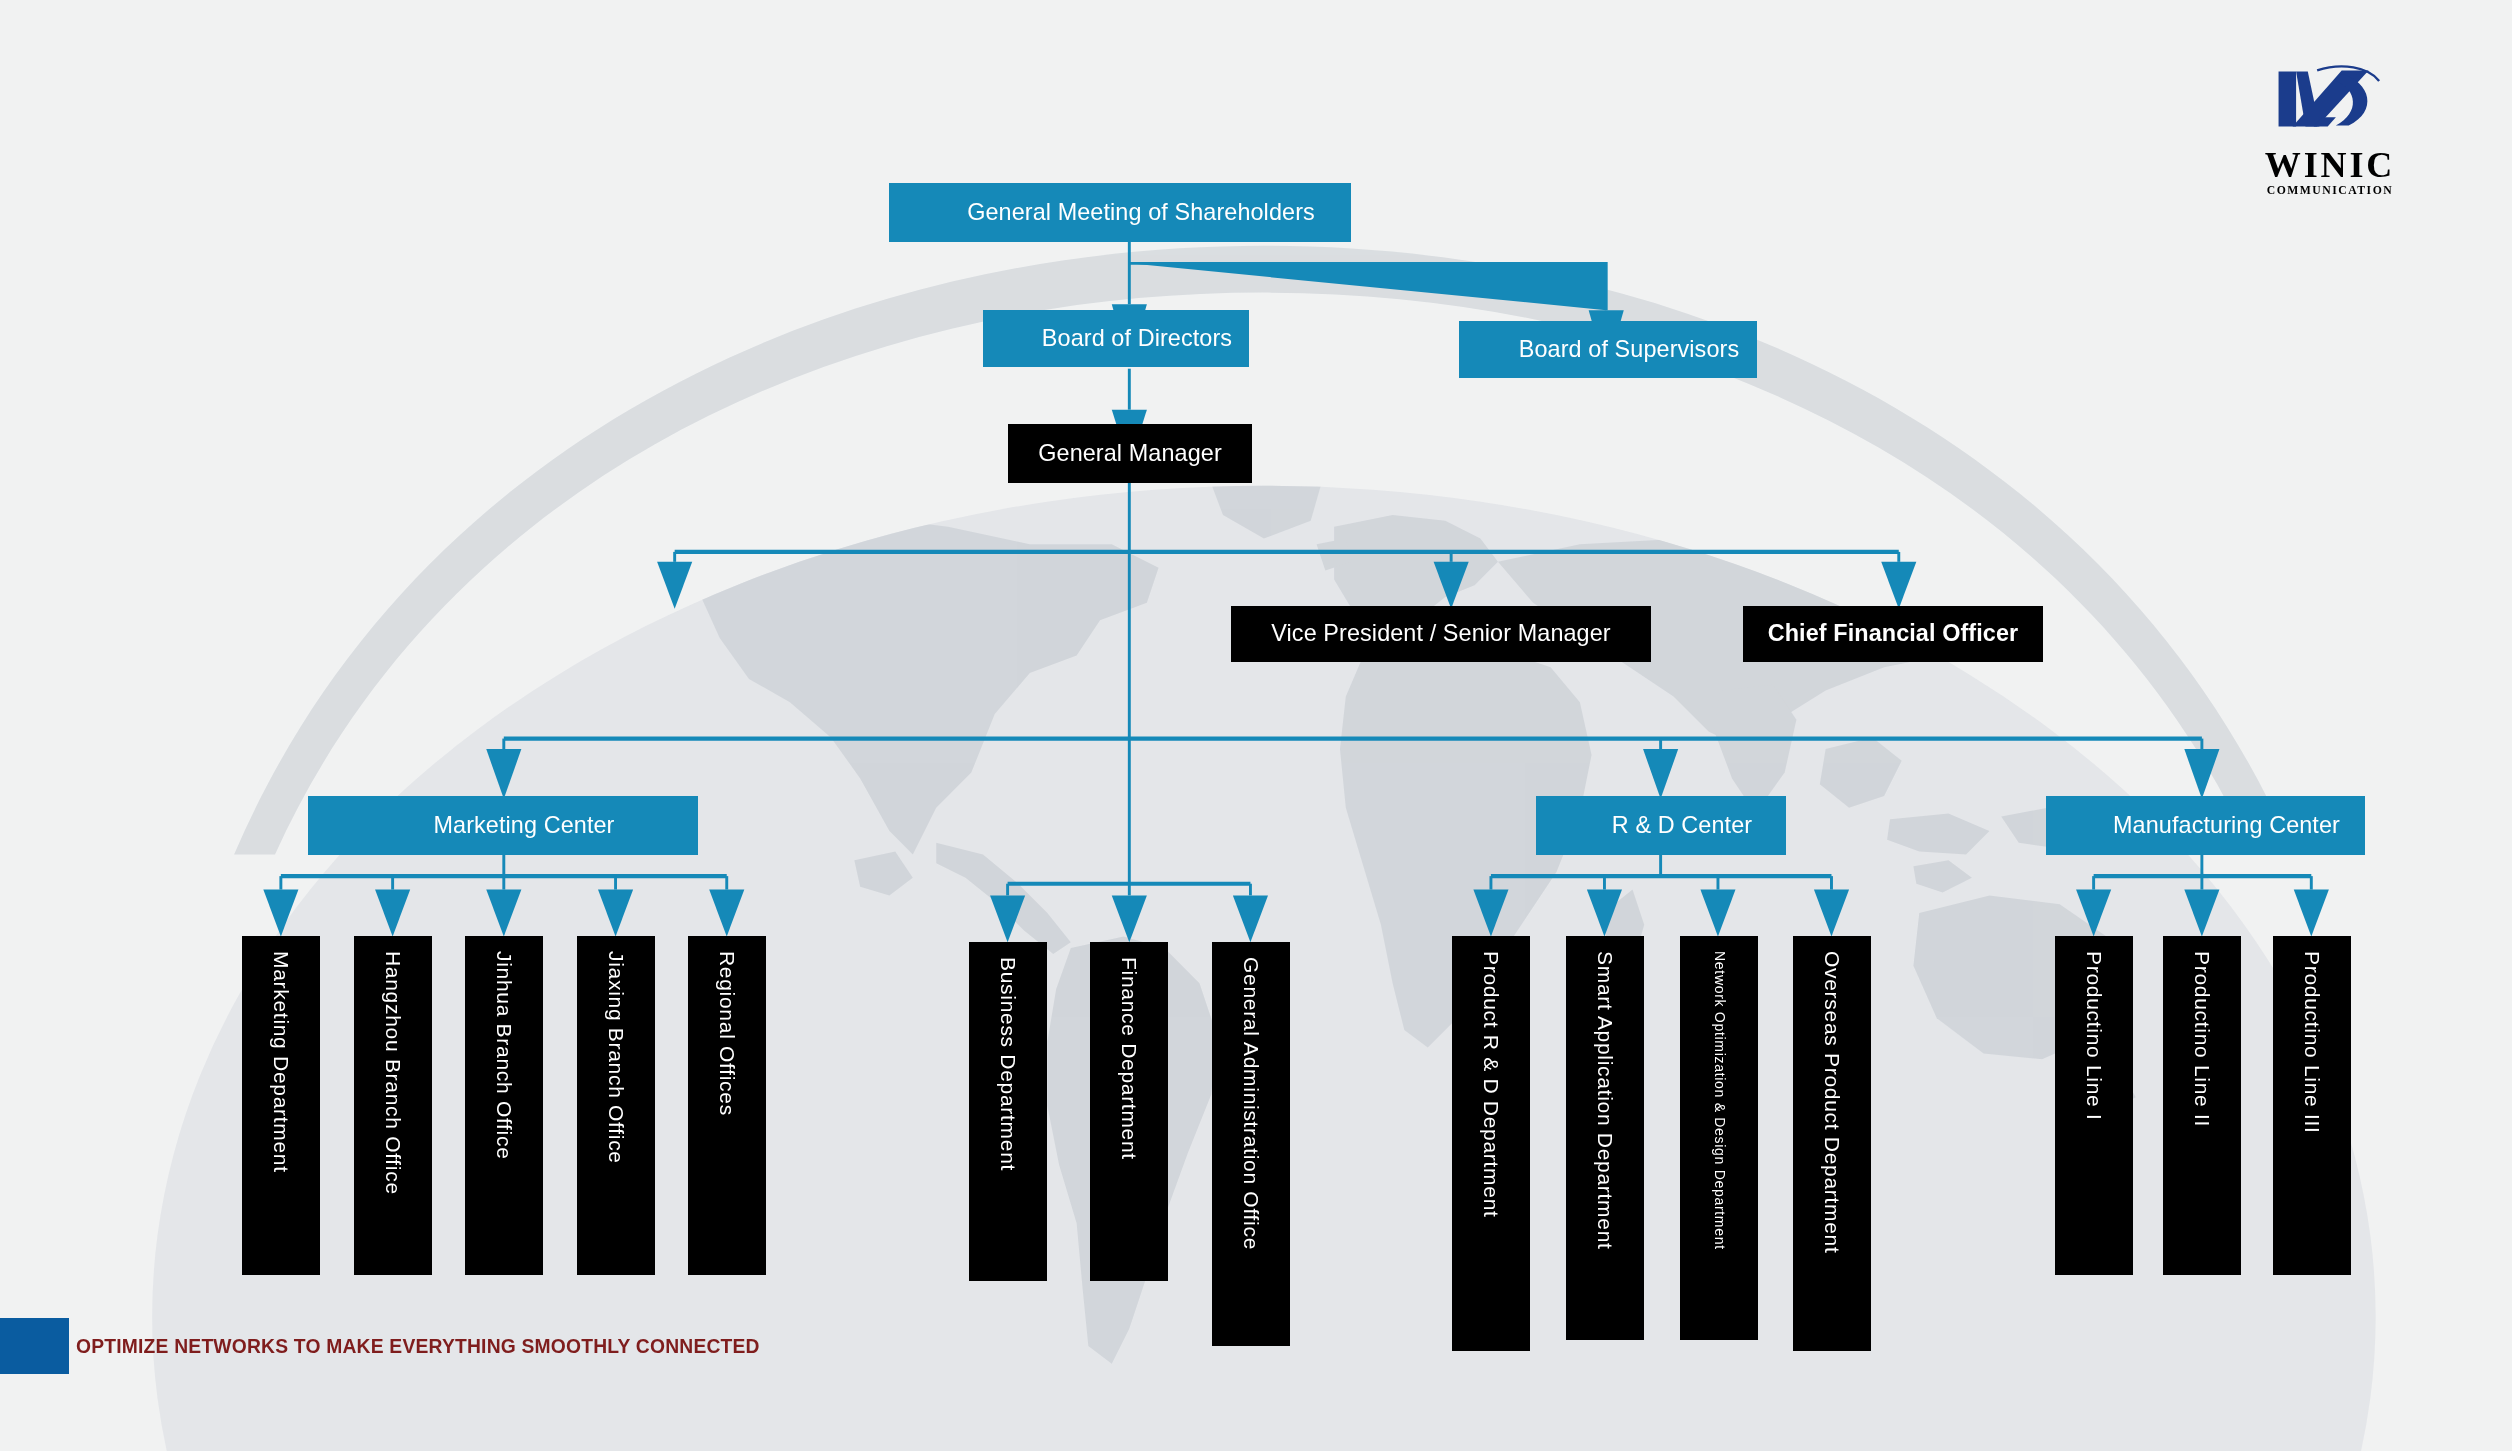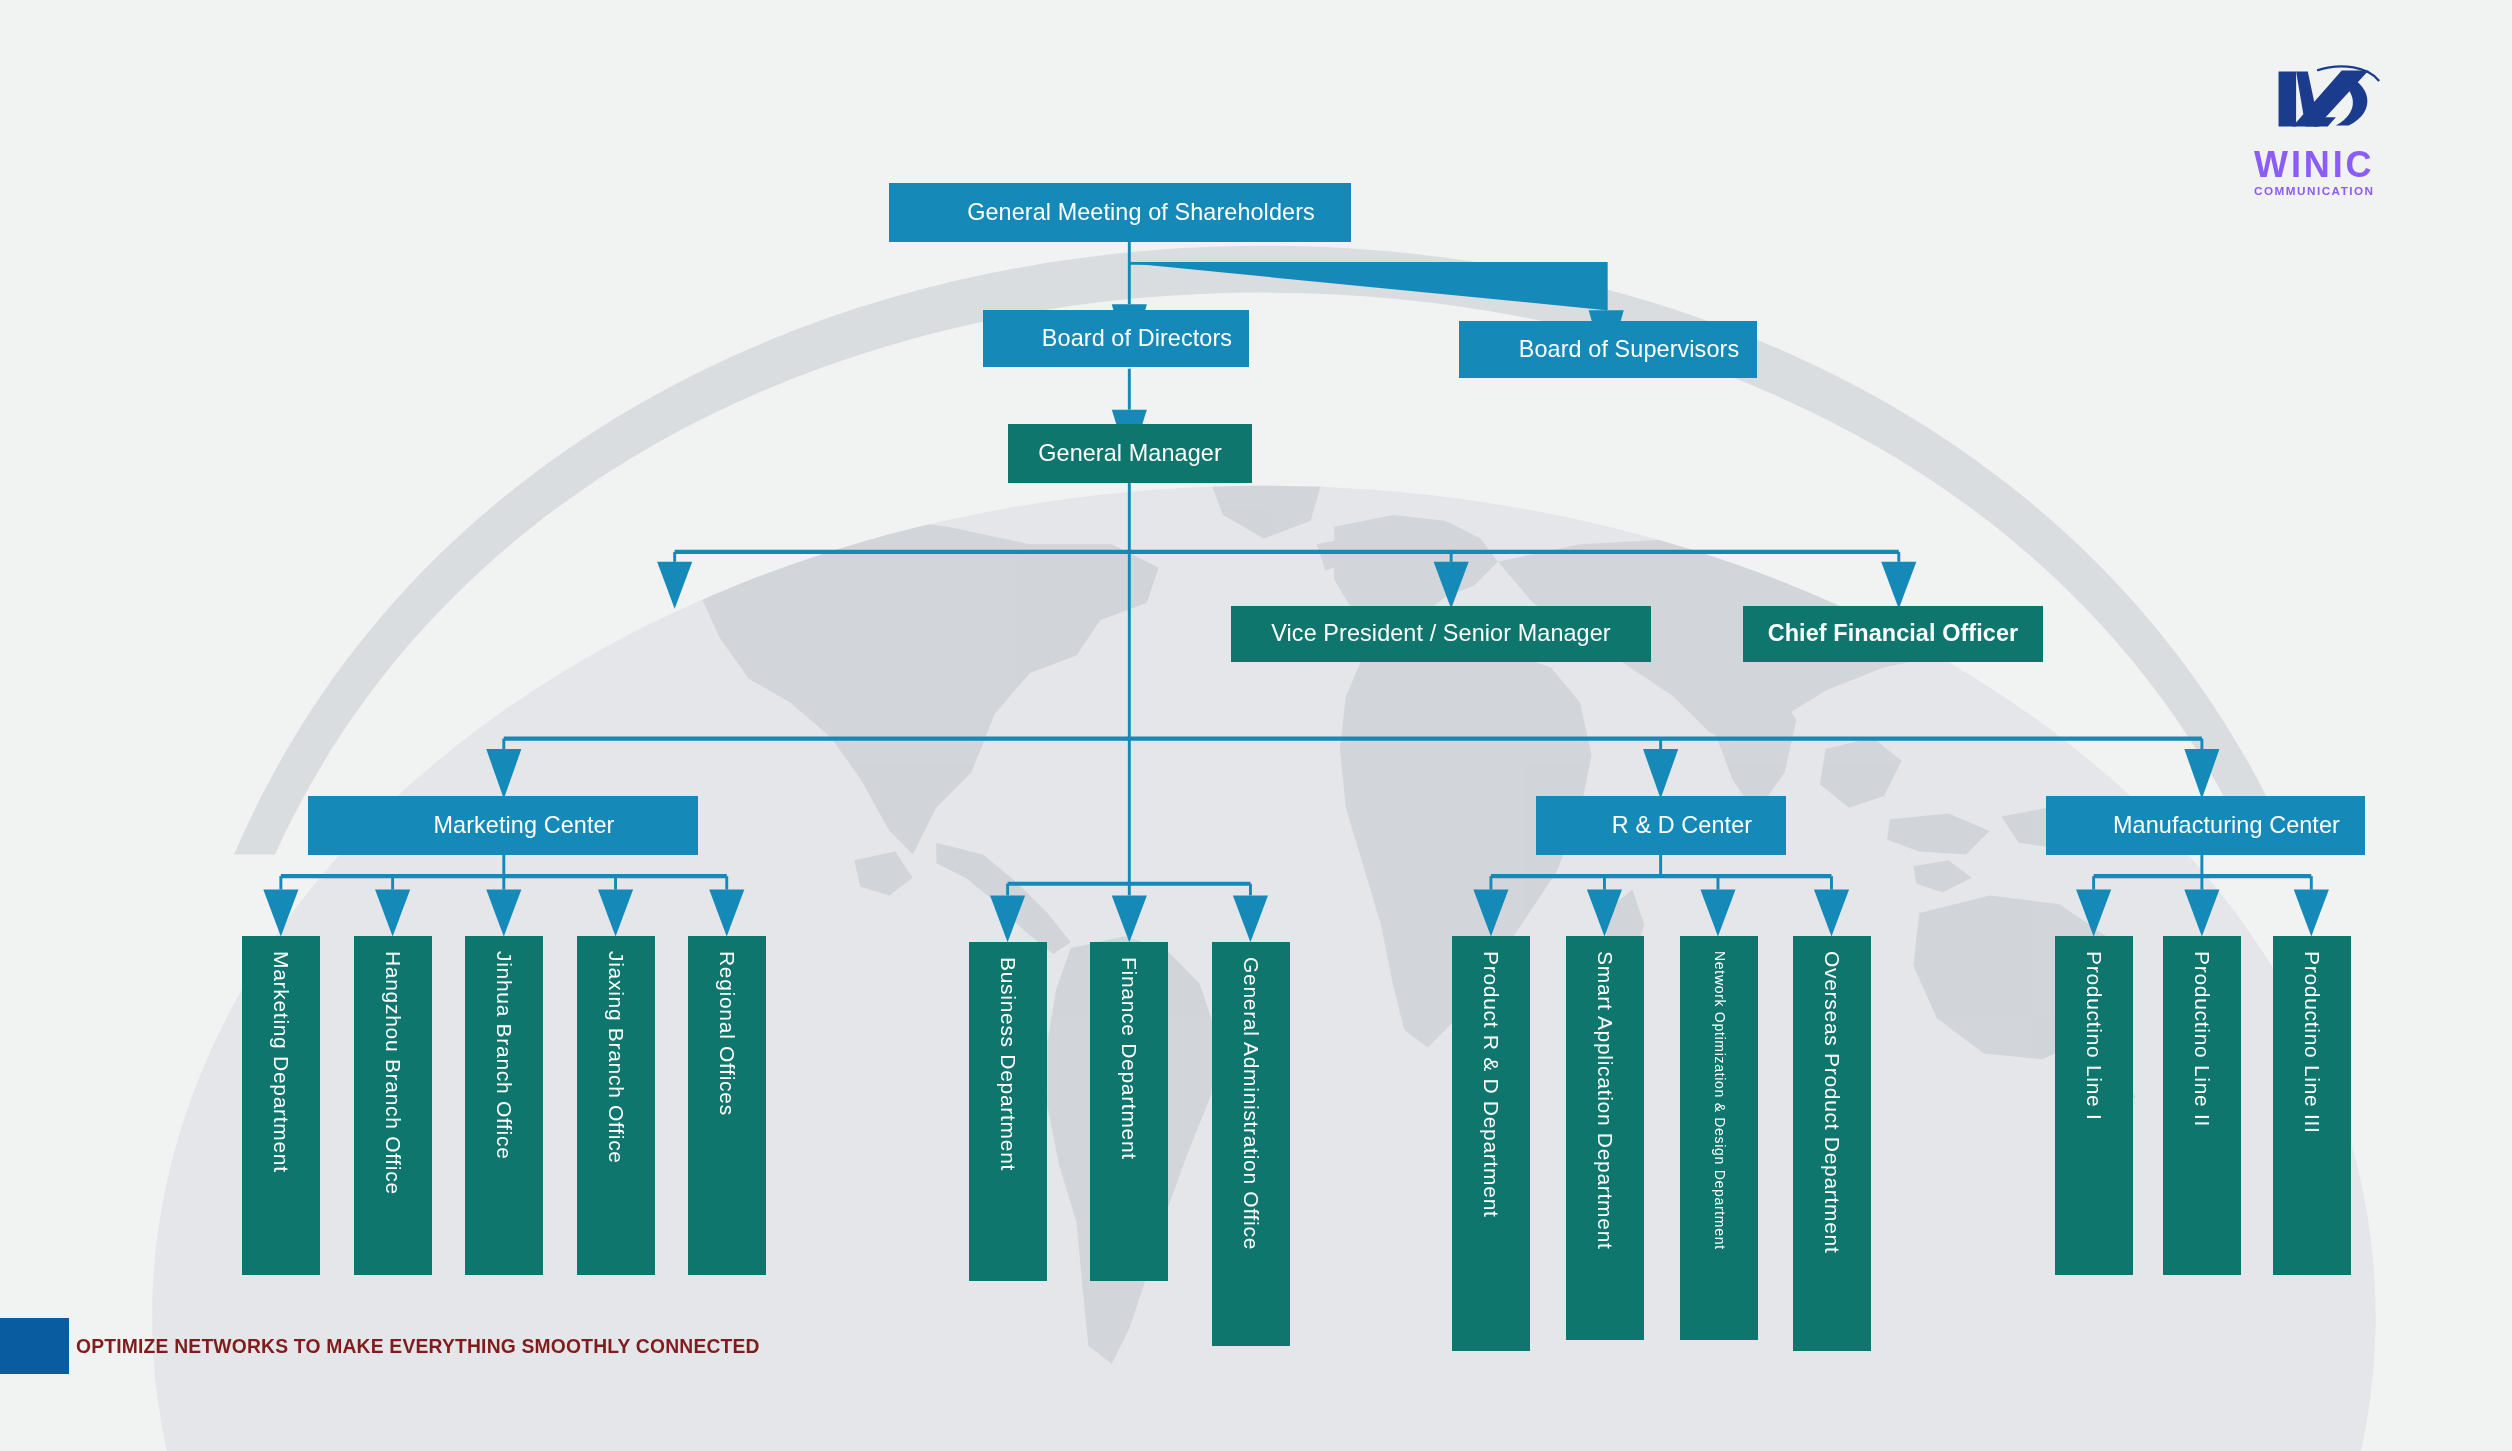--- a/index.html
+++ b/index.html
@@ -25,37 +25,37 @@
   .node{
     position:absolute;
     display:flex;align-items:center;justify-content:center;
     color:#ffffff;
     text-align:center;
     line-height:1.1;
     box-sizing:border-box;
     letter-spacing:0.1px;
   }
   .node.dark{background:#1589B8;padding-left:42px;}
-  .node.light{background:#0f766e;}
+  .node.light{background:#000000;}
   .node .lbl{display:block;white-space:nowrap;}
   
   .node.vert{align-items:flex-start;padding-top:15px;}
   .node.vert .lbl{
     writing-mode:vertical-rl;
     text-orientation:mixed;
     white-space:nowrap;
     letter-spacing:0.7px;
   }
   
   #logo{position:absolute;left:2254px;top:61px;width:152px;height:135px;}
   #logo svg{display:block;}
   .logo-word{
-    font-family:Liberation Sans, sans-serif;
-    font-weight:bold;color:#8b5cf6;
-    text-align:left;
+    font-family:Liberation Serif, serif;
+    font-weight:bold;color:#000000;
+    text-align:center;
   }
   #logo-winic{font-size:36px;letter-spacing:2.9px;line-height:1;margin-top:3.5px;}
   #logo-comm{font-size:11.7px;letter-spacing:1.5px;line-height:1;margin-top:2.9px;}
   
   #footer-swatch{
     position:absolute;left:0px;top:1318px;width:69px;height:56px;
     background:#0a5ca0;
   }
   #footer-text{
     position:absolute;left:76px;top:1336px;

